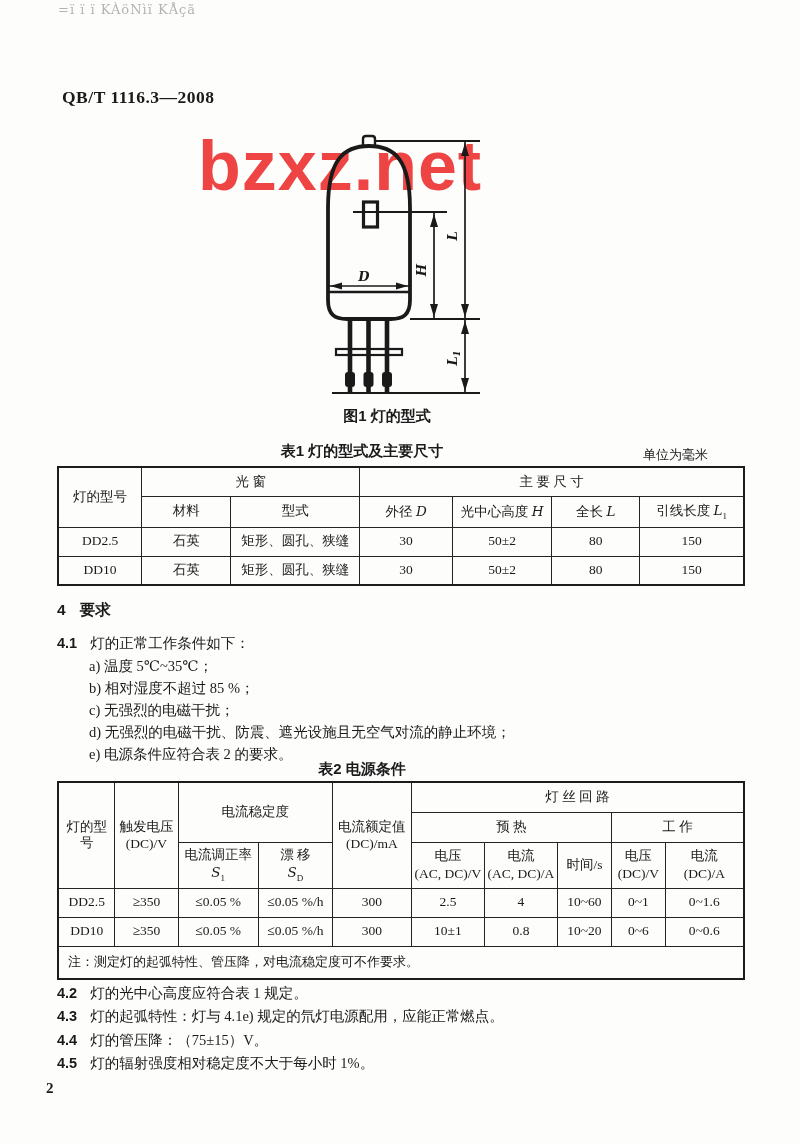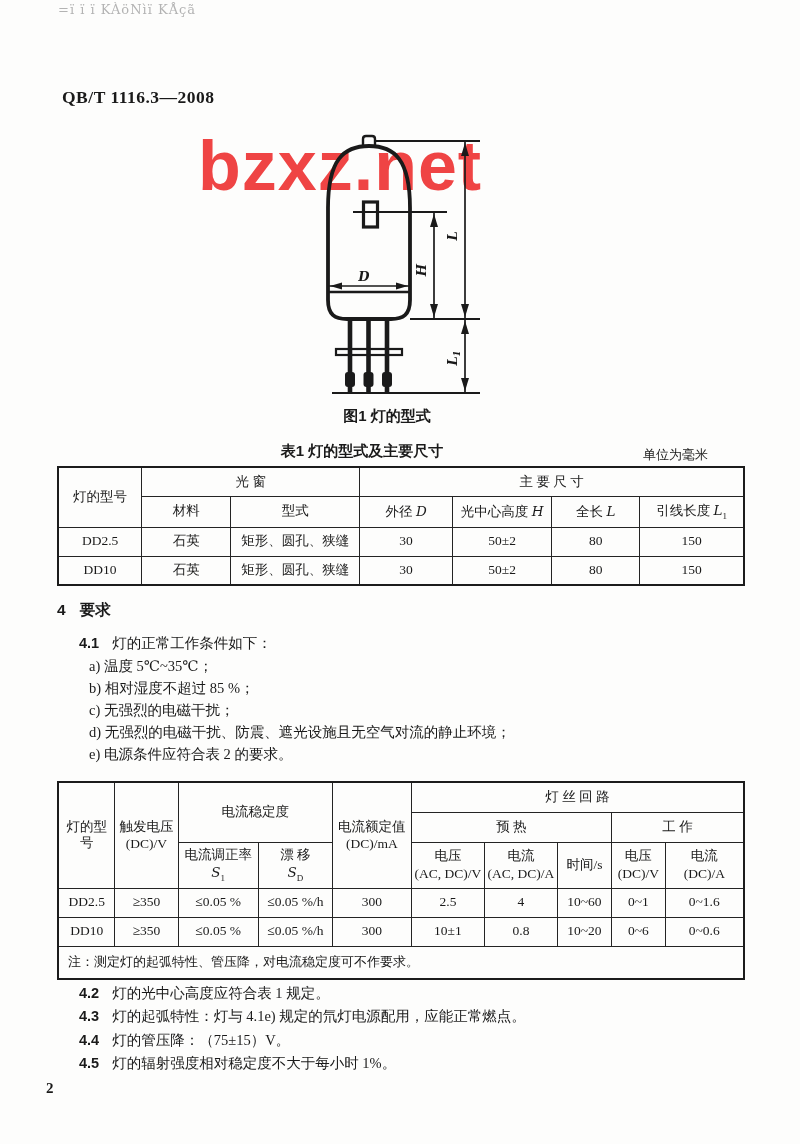--- a/index.html
+++ b/index.html
@@ -24,21 +24,21 @@
   .fig-caption, .tbl-caption, .sec-heading, .clause-num {
     font-family:"Liberation Sans","DejaVu Sans",sans-serif; font-weight:bold;
   }
   .fig-caption { font-size:15px; text-align:center; }
   .tbl-caption-row { width:724px; text-align:center; font-size:15px; }
   .unit-note { font-size:13px; }
 
   .sec-heading { font-size:15.5px;text-align:right; }
   .sec-heading .gap { display:inline-block; width:14px; }
 
-  .clause { font-size:14.5px; white-space:nowrap;margin-left:22px; }
+  .clause { font-size:14.5px; white-space:nowrap; }
   .clause-num { font-size:14.5px; margin-right:13px; }
   .cond-item { font-size:14.5px; white-space:nowrap; }
 
   table.std { border-collapse:collapse; table-layout:fixed; background:#fdfdfc; z-index:2; }
   table.std td {
     border:1.6px solid #242424; text-align:center; vertical-align:middle;
     font-size:13.5px; line-height:1.2; padding:1px 2px; overflow:hidden;
   }
   table.std { border:2.4px solid #1c1c1c; }
   td .l2 { margin-top:1px; }
@@ -166,20 +166,23 @@
   <div class="abs clause" style="left:57px; top:634px;">
     <span class="clause-num">4.1</span><span>灯的正常工作条件如下：</span>
   </div>
 
   <div class="abs cond-item" style="left:89px; top:657px;">a)  温度 5℃~35℃；</div>
   <div class="abs cond-item" style="left:89px; top:679px;">b)  相对湿度不超过 85 %；</div>
   <div class="abs cond-item" style="left:89px; top:701px;">c)  无强烈的电磁干扰；</div>
   <div class="abs cond-item" style="left:89px; top:723px;">d)  无强烈的电磁干扰、防震、遮光设施且无空气对流的静止环境；</div>
   <div class="abs cond-item" style="left:89px; top:745px;">e)  电源条件应符合表 2 的要求。</div>
 
+  <div class="abs tbl-caption-row" style="left:0; top:760px;">
+    <span class="tbl-caption">表2  电源条件</span>
+  </div>
 
   <table class="std abs" style="left:57px; top:781px; width:688px;">
     <colgroup>
       <col style="width:8.3%">
         <col style="width:9.2%">
         <col style="width:11.7%">
         <col style="width:10.8%">
       <col style="width:11.5%">
         <col style="width:10.7%">
         <col style="width:10.6%">

